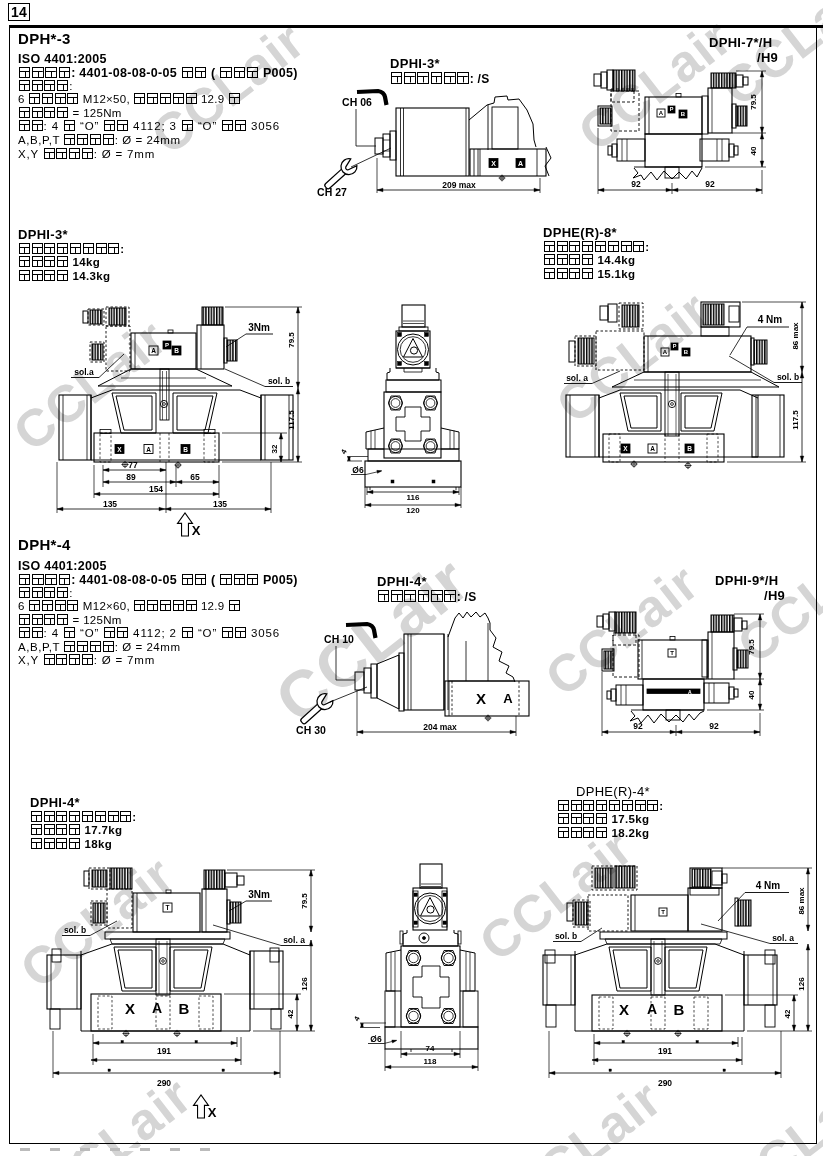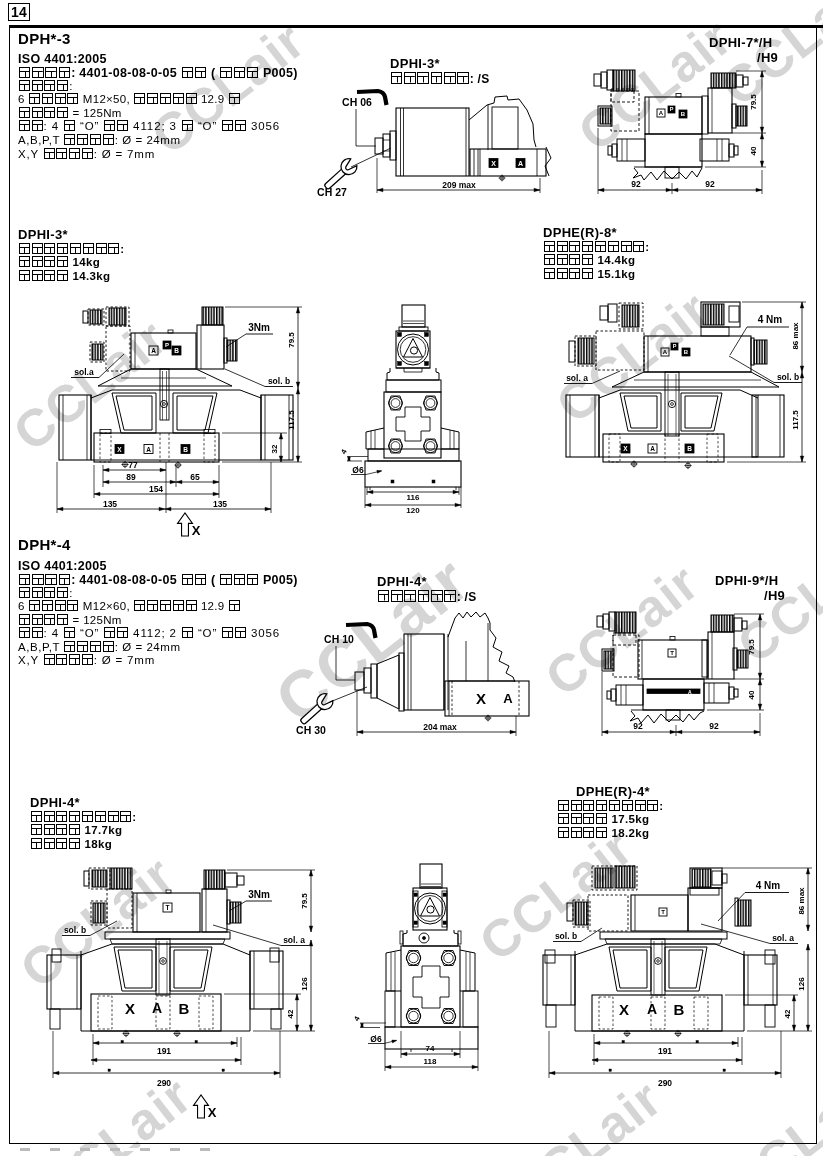--- a/index.html
+++ b/index.html
@@ -1269,21 +1269,21 @@
 <div class="t" style="left:764px;top:589px;font-size:13px;font-weight:bold;">/H9</div>
 
 <div class="t" style="left:30px;top:796px;font-size:13px;font-weight:bold;">DPHI-4*</div>
 
 <div class="t" style="left:30px;top:811px;font-size:11.5px;font-weight:bold;"><i class="cj" style="width:11px;height:11px"></i><i class="cj" style="width:11px;height:11px"></i><i class="cj" style="width:11px;height:11px"></i><i class="cj" style="width:11px;height:11px"></i><i class="cj" style="width:11px;height:11px"></i><i class="cj" style="width:11px;height:11px"></i><i class="cj" style="width:11px;height:11px"></i><i class="cj" style="width:11px;height:11px"></i>:</div>
 
 <div class="t" style="left:30px;top:824px;font-size:11.5px;font-weight:bold;"><i class="cj" style="width:11px;height:11px"></i><i class="cj" style="width:11px;height:11px"></i><i class="cj" style="width:11px;height:11px"></i><i class="cj" style="width:11px;height:11px"></i> 17.7kg</div>
 
 <div class="t" style="left:30px;top:838px;font-size:11.5px;font-weight:bold;"><i class="cj" style="width:11px;height:11px"></i><i class="cj" style="width:11px;height:11px"></i><i class="cj" style="width:11px;height:11px"></i><i class="cj" style="width:11px;height:11px"></i> 18kg</div>
 
-<div class="t" style="left:576px;top:785px;font-size:13px;font-weight:bold;">DPHE(R)-4*</div>
+<div class="t" style="left:576px;top:785px;font-size:13px;font-weight:normal;">DPHE(R)-4*</div>
 
 <div class="t" style="left:557px;top:800px;font-size:11.5px;font-weight:bold;"><i class="cj" style="width:11px;height:11px"></i><i class="cj" style="width:11px;height:11px"></i><i class="cj" style="width:11px;height:11px"></i><i class="cj" style="width:11px;height:11px"></i><i class="cj" style="width:11px;height:11px"></i><i class="cj" style="width:11px;height:11px"></i><i class="cj" style="width:11px;height:11px"></i><i class="cj" style="width:11px;height:11px"></i>:</div>
 
 <div class="t" style="left:557px;top:813px;font-size:11.5px;font-weight:bold;"><i class="cj" style="width:11px;height:11px"></i><i class="cj" style="width:11px;height:11px"></i><i class="cj" style="width:11px;height:11px"></i><i class="cj" style="width:11px;height:11px"></i> 17.5kg</div>
 
 <div class="t" style="left:557px;top:827px;font-size:11.5px;font-weight:bold;"><i class="cj" style="width:11px;height:11px"></i><i class="cj" style="width:11px;height:11px"></i><i class="cj" style="width:11px;height:11px"></i><i class="cj" style="width:11px;height:11px"></i> 18.2kg</div>
 
 <div style="position:absolute;left:20px;top:1148px;width:190px;height:3px;background:repeating-linear-gradient(90deg,#bbb 0 10px,#fff 10px 30px);z-index:1"></div>
 </div>
 </body></html>

